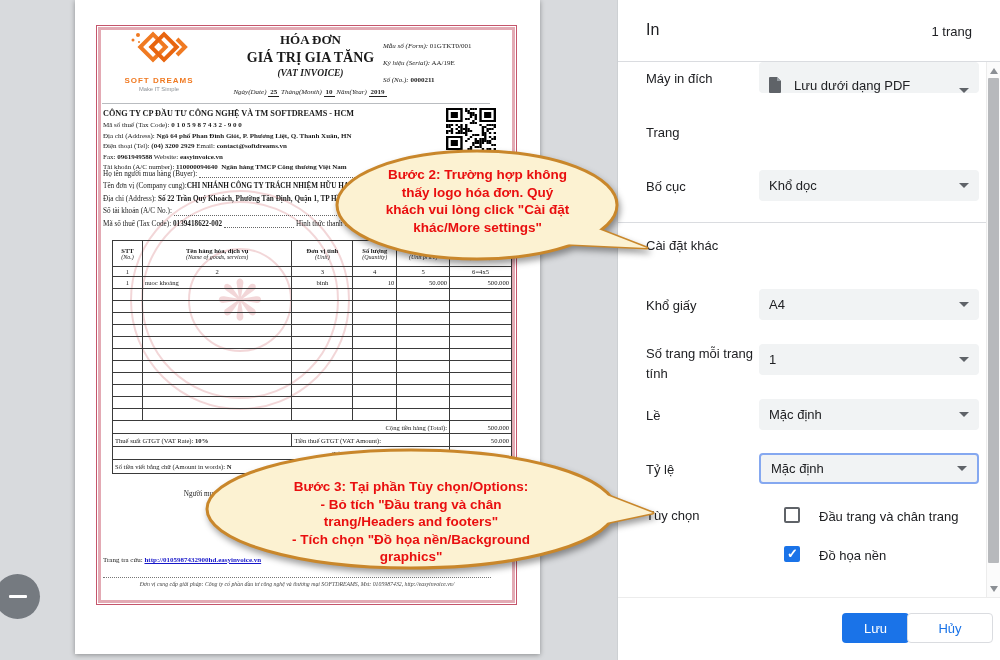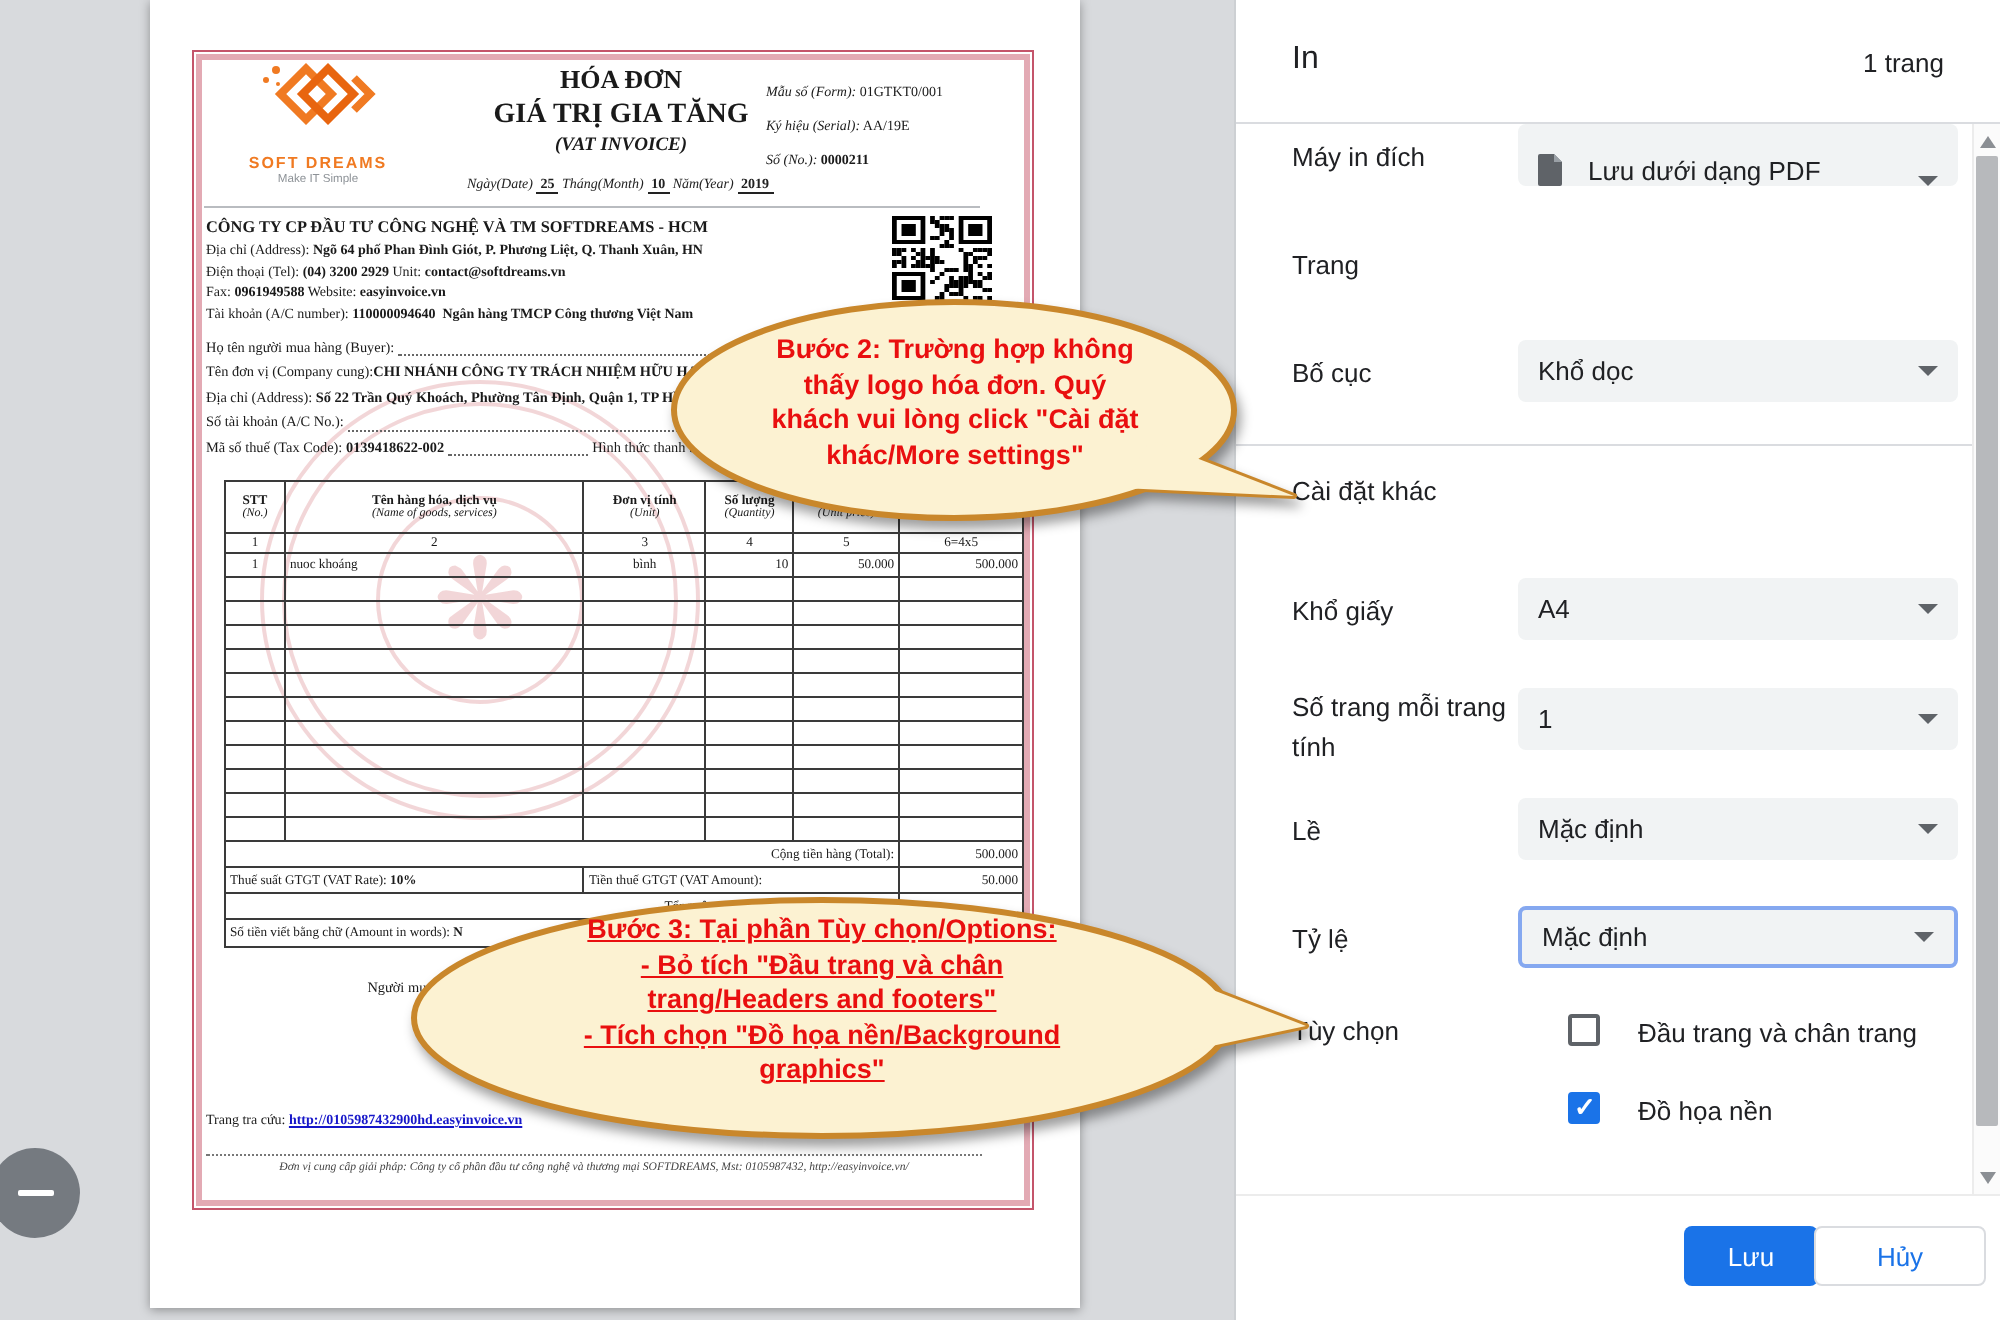--- a/index.html
+++ b/index.html
@@ -66,21 +66,21 @@
                 white-space:nowrap; overflow:hidden; }
 
   
   .callout { position:absolute; z-index:40; }
   .callout svg { position:absolute; left:0; top:0; filter:drop-shadow(2px 4px 3px rgba(0,0,0,.38)); }
   .callout .txt { position:absolute; width:100%; text-align:center; font-size:13.5px; font-weight:bold;
                   color:#e90f0f; line-height:1.3; white-space:pre-line; font-family:"Liberation Sans",sans-serif; }
   .co1 { left:325px; top:148px; width:335px; height:120px; }
   .co1 .txt { top:18px; }
   .co2 { left:203px; top:447px; width:460px; height:128px; }
-  .co2 .txt { top:9px; left:-16px;text-decoration:underline; }
+  .co2 .txt { top:31px; left:-16px; }
 
   
   .zoom-out { position:absolute; left:-5px; top:574px; width:45px; height:45px; border-radius:50%;
               background:#757a80; z-index:30; display:flex; align-items:center; justify-content:center; cursor:pointer; }
   .zoom-out .minus { width:18px; height:3px; background:#fff; border-radius:1px; }
 
   
   .panel { position:absolute; left:617px; top:0; width:383px; height:660px; background:#fff;
            border-left:1px solid #cdd0d3; color:#202124; }
   .p-head { position:absolute; left:0; top:0; width:100%; height:62px; border-bottom:1px solid #dadce0; }
@@ -160,23 +160,24 @@
     <div class="inv-abs form-box">
       <div><span class="lab">Mẫu số (Form):</span> <span>01GTKT0/001</span></div>
       <div><span class="lab">Ký hiệu (Serial):</span> <span>AA/19E</span></div>
       <div><span class="lab">Số (No.):</span> <b>0000211</b></div>
     </div>
 
     <div class="inv-abs hdr-rule"></div>
 
     <div class="inv-abs seller">
       <div class="nm">CÔNG TY CP ĐẦU TƯ CÔNG NGHỆ VÀ TM SOFTDREAMS - HCM</div>
+      <div><span>Mã số thuế (Tax Code):</span> <b>0 1 0 5 9 8 7 4 3 2 - 9 0 0</b></div>
       <div><span>Địa chỉ (Address):</span> <b>Ngõ 64 phố Phan Đình Giót, P. Phương Liệt, Q. Thanh Xuân, HN</b></div>
       <div class="seller-row"><span>Điện thoại (Tel):</span> <b>(04) 3200 2929</b>
-        <span class="c2"><span>Unit:</span> <b>contact@softdreams.vn</b></span></div>
+        <span class="c2"><span>Email:</span> <b>contact@softdreams.vn</b></span></div>
       <div class="seller-row"><span>Fax:</span> <b>0961949588</b>
         <span class="c2"><span>Website:</span> <b>easyinvoice.vn</b></span></div>
       <div><span>Tài khoản (A/C number):</span> <b>110000094640</b>&nbsp;&nbsp;<b>Ngân hàng TMCP Công thương Việt Nam</b></div>
     </div>
 
     <svg class="inv-abs qr" id="qr" viewBox="0 0 21 21" preserveAspectRatio="none">
         <rect x="0" y="0" width="21" height="21" fill="#fff"></rect>
         <rect x="8" y="0" width="1" height="1" fill="#000"></rect>
         <rect x="10" y="0" width="1" height="1" fill="#000"></rect>
         <rect x="11" y="0" width="1" height="1" fill="#000"></rect>

